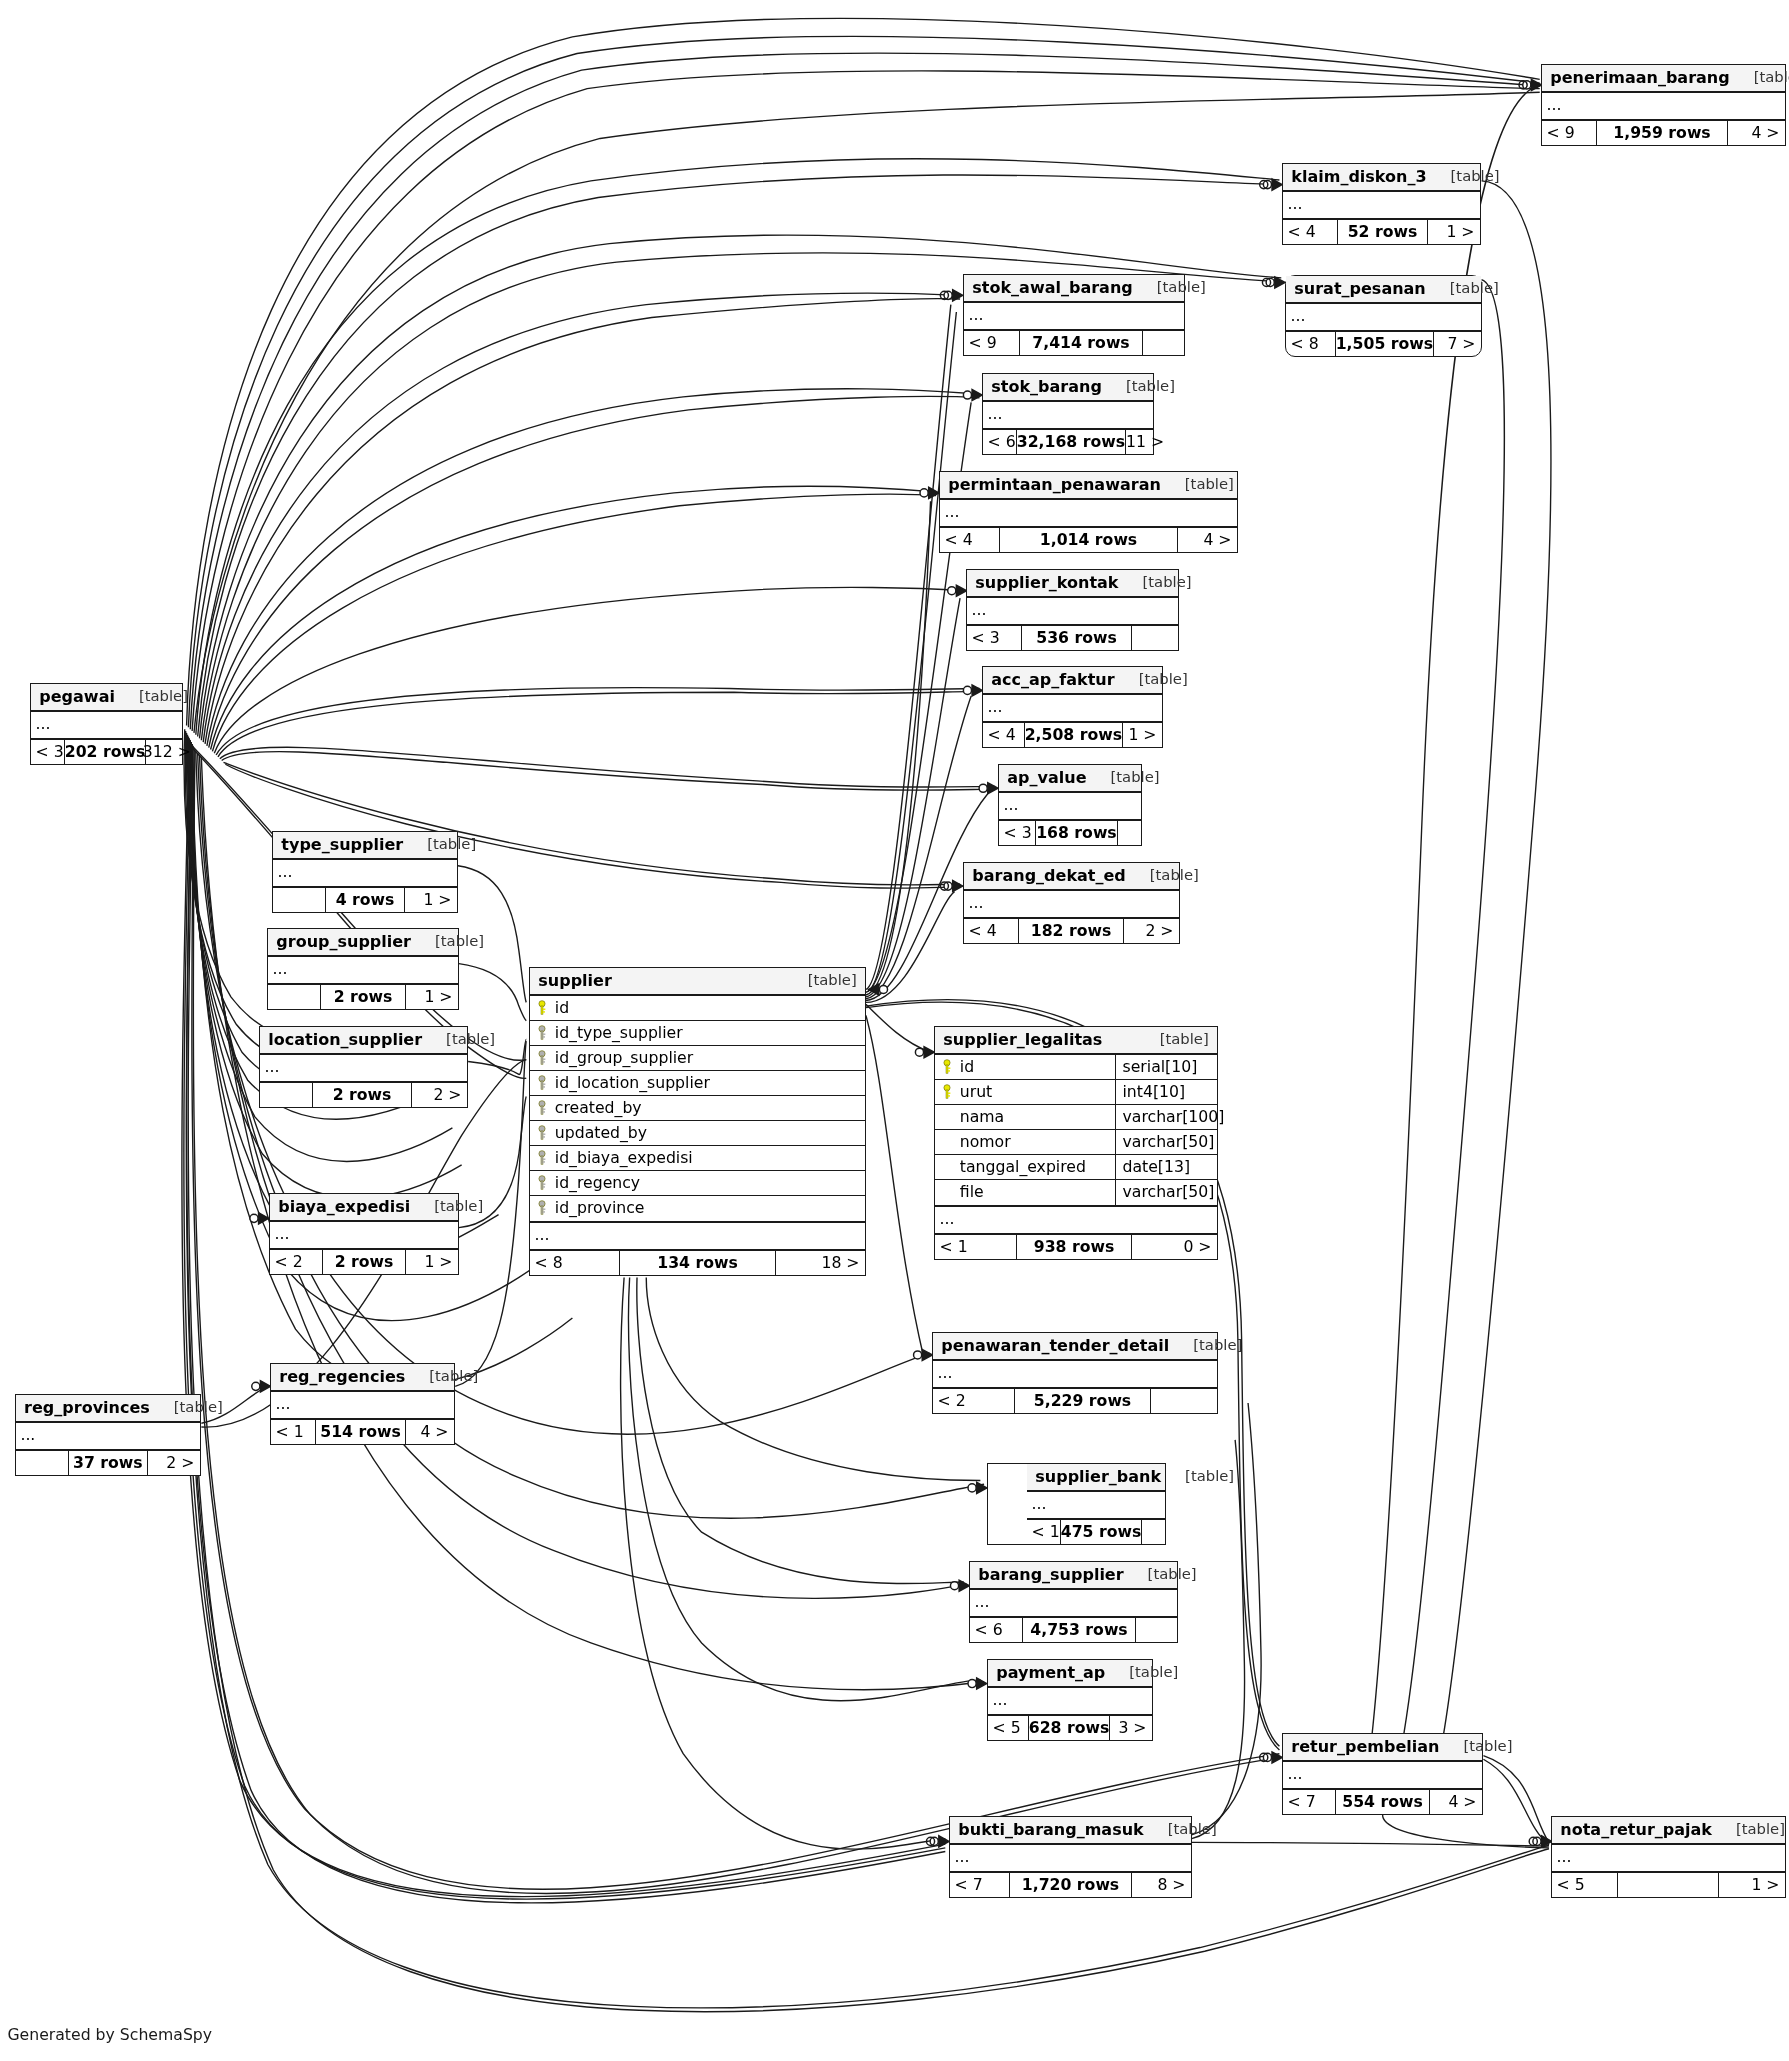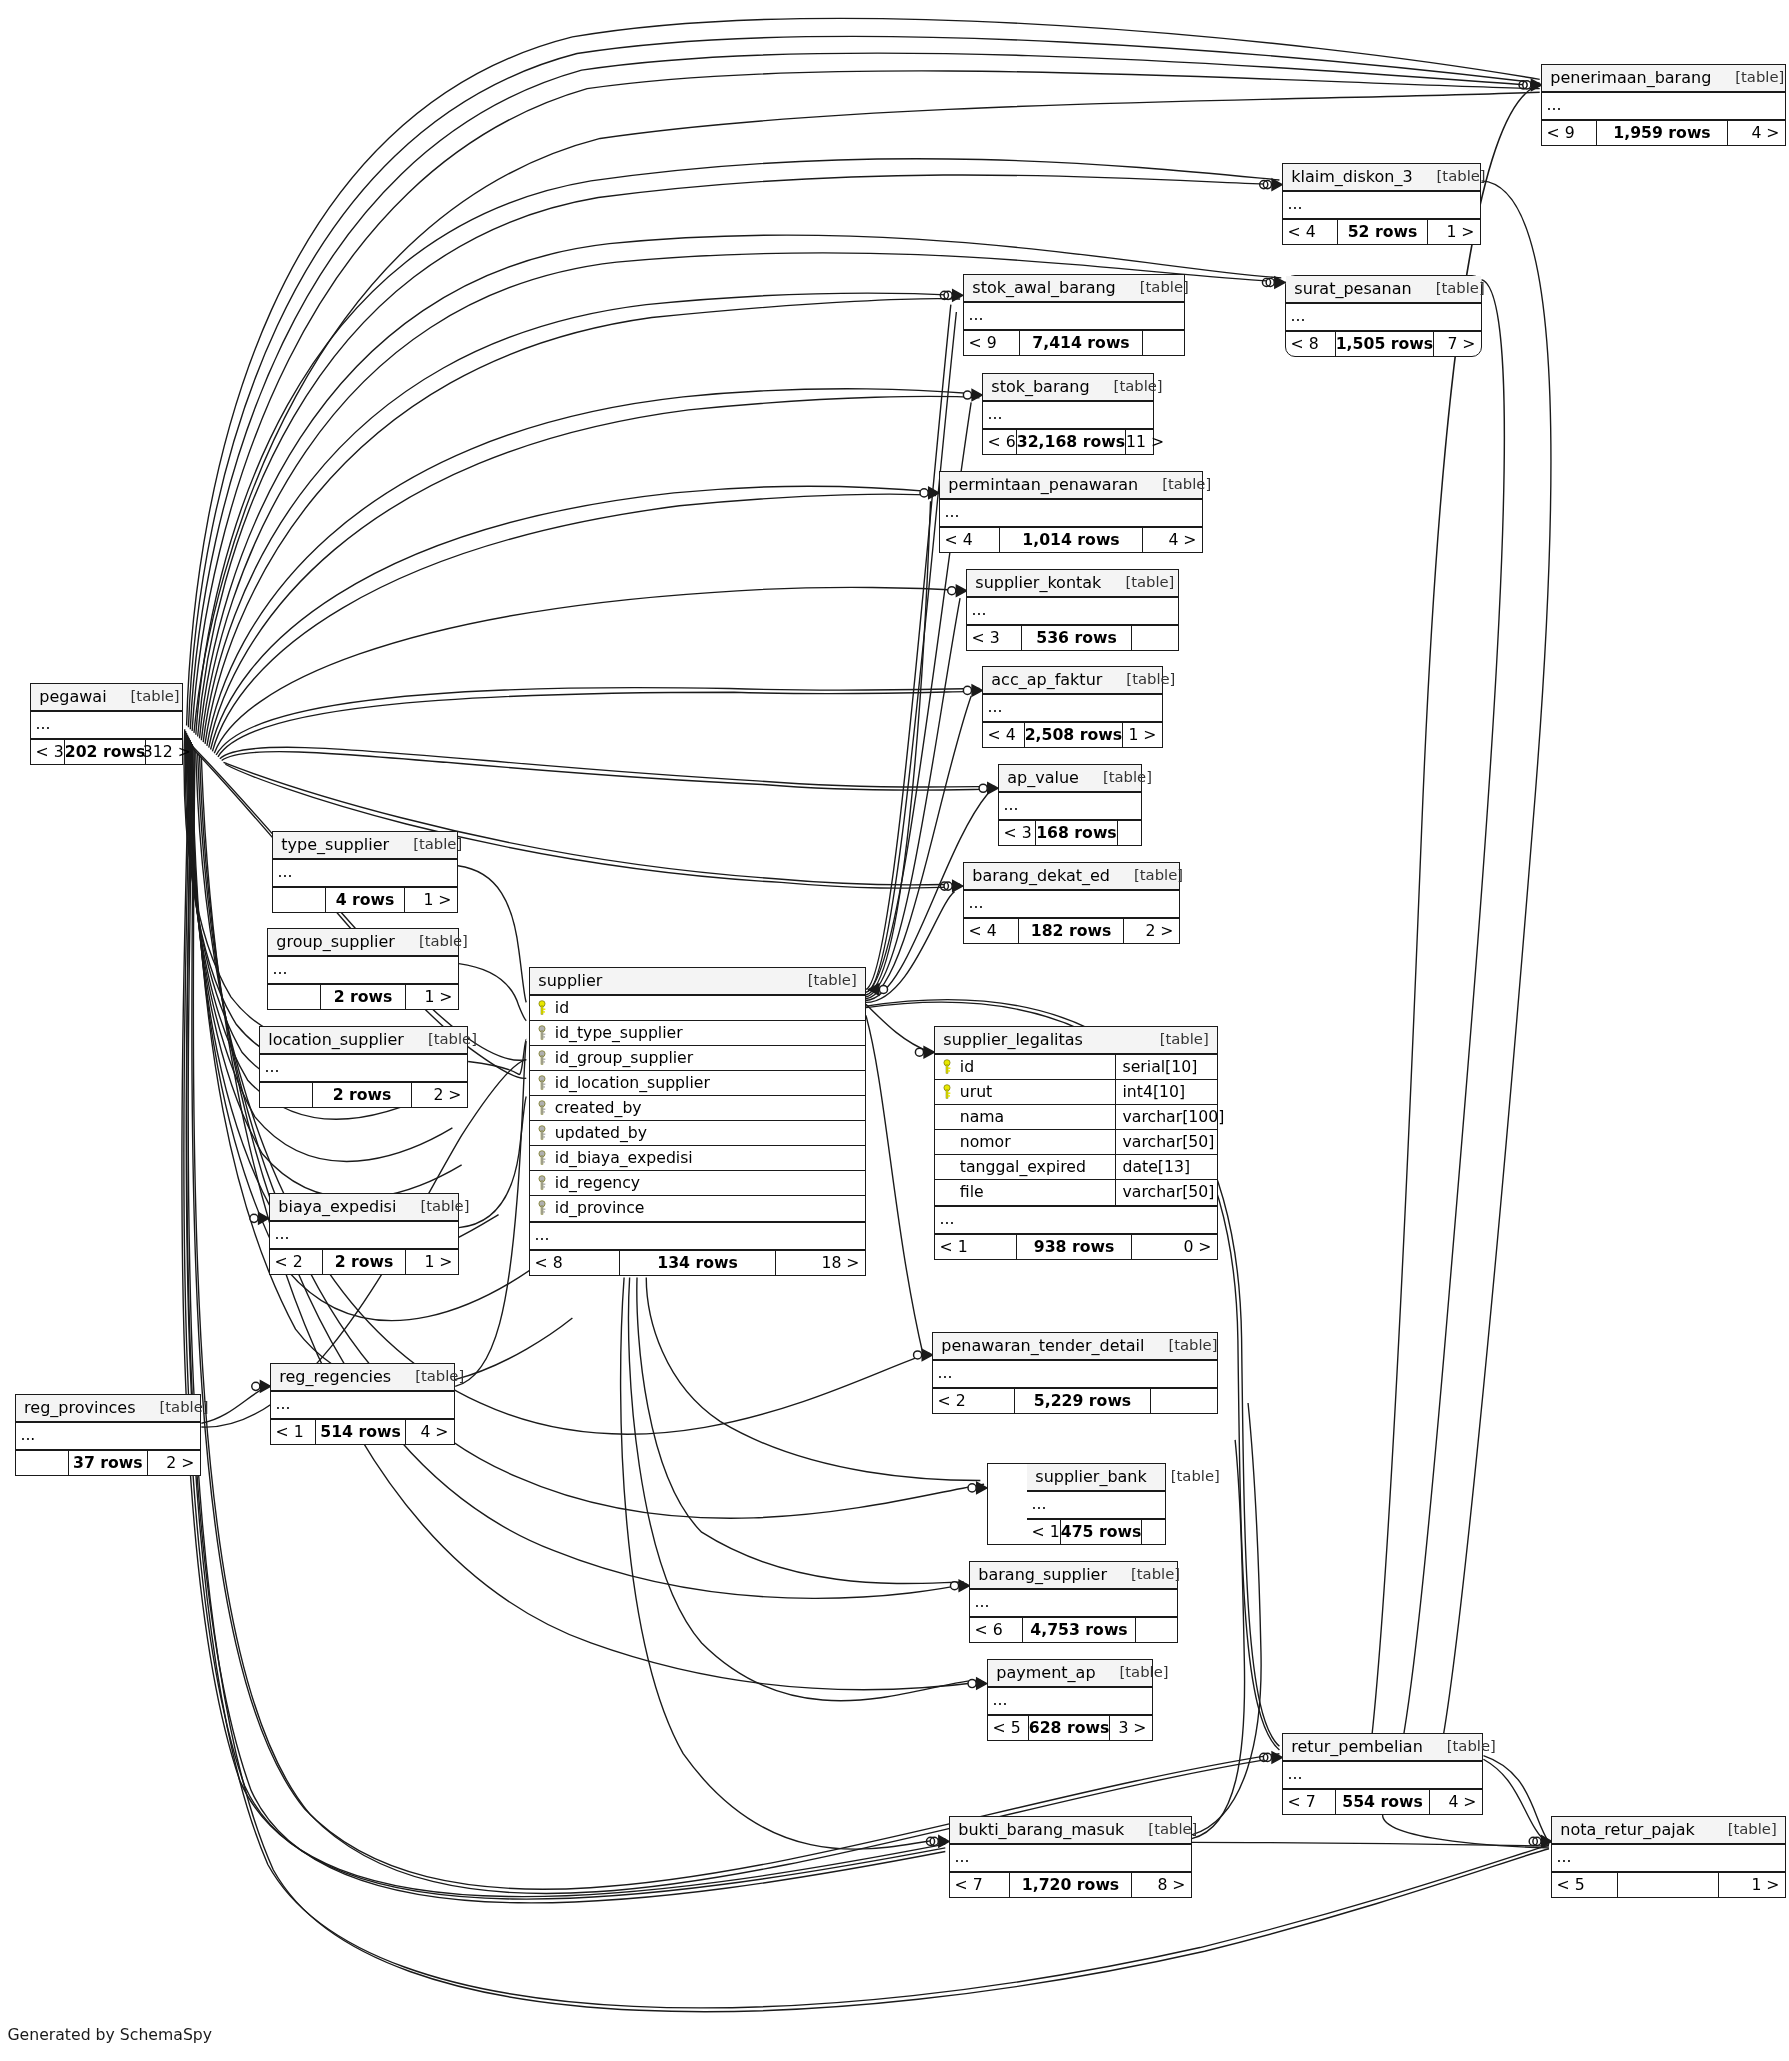--- a/index.html
+++ b/index.html
@@ -20,21 +20,21 @@
     line-height:1;
     z-index:5;
   }
   .node .thead {
     display:flex; align-items:center; justify-content:space-between;
     background:#f4f4f4;
     border-bottom:2.3px solid #1a1a1a;
     padding:4.6px 8.3px 5.5px 8.3px;
     white-space:nowrap;
   }
-  .node .tname { font-weight:normal; font-size:16px; color:#000; }
+  .node .tname { font-weight:bold; font-size:16px; color:#000; }
   .node .ttag  { font-size:14.8px; color:#333; padding-left:24px; }
 
   .node .ellipsis {
     padding:3.7px 4.6px 6.5px 4.6px;
     font-size:15.7px; color:#000;
     border-bottom:2.3px solid #1a1a1a;
     min-height:21px;
   }
 
   
@@ -293,21 +293,21 @@
           <span class="tname">stok_barang</span>
           <span class="ttag">[table]</span>
         </div>
         <div class="ellipsis">...</div>
         <div class="tfoot">
           <div class="fl" style="width:41px">&lt; 6</div>
           <div class="fc">32,168 rows</div>
           <div class="fr" style="width:46px">11 &gt;</div>
         </div>
       </div>
-      <div class="node" style="left: 939px; top: 471px; width: 264px;">
+      <div class="node" style="left: 939px; top: 471px; width: 299px;">
         <div class="thead">
           <span class="tname">permintaan_penawaran</span>
           <span class="ttag">[table]</span>
         </div>
         <div class="ellipsis">...</div>
         <div class="tfoot">
           <div class="fl" style="width:59px">&lt; 4</div>
           <div class="fc">1,014 rows</div>
           <div class="fr" style="width:59px">4 &gt;</div>
         </div>

